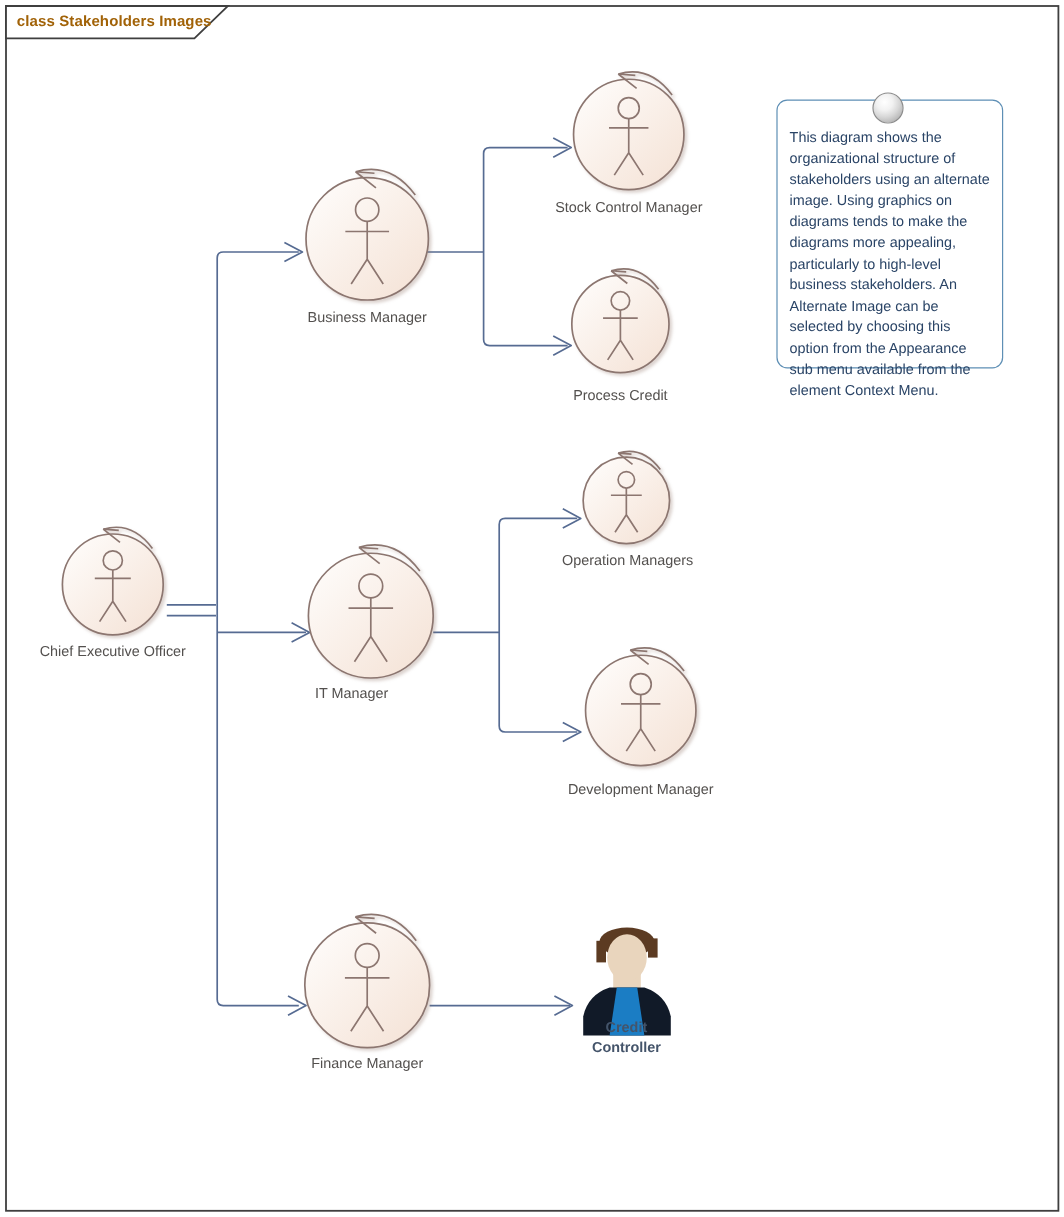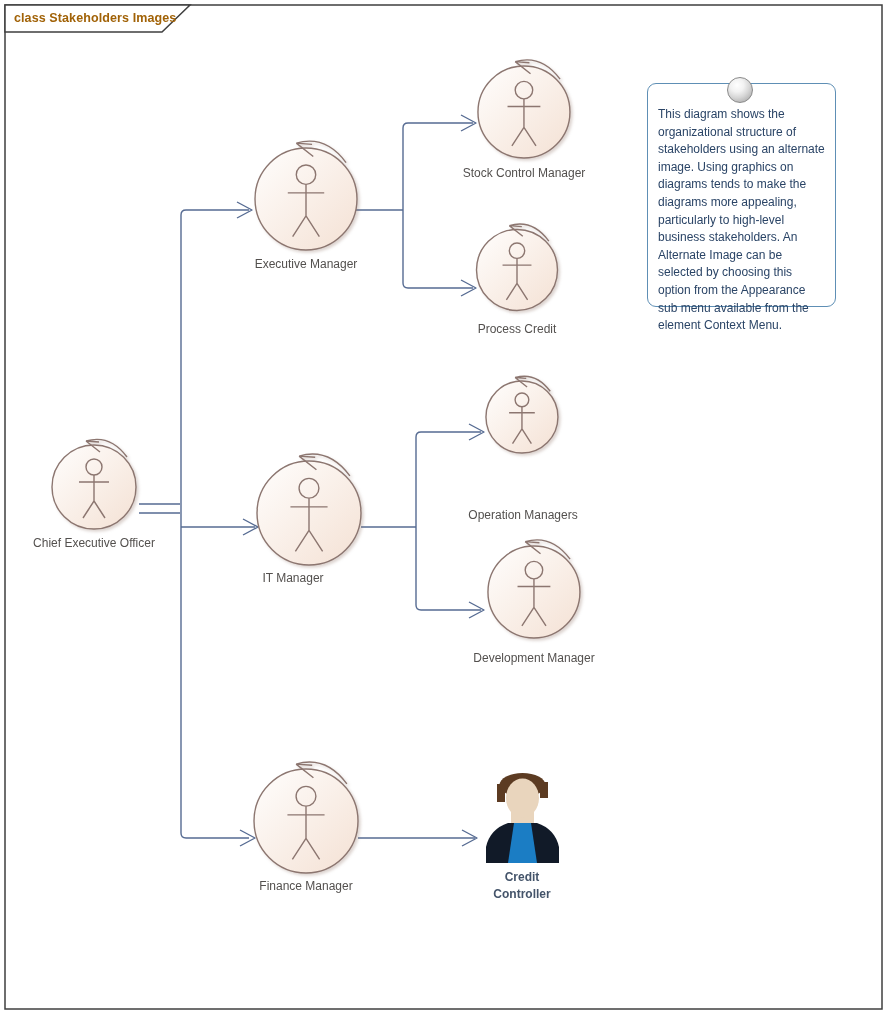--- a/index.html
+++ b/index.html
@@ -110,25 +110,25 @@
     </g>
   </g>
 
   <rect class="frame-stroke" x="5" y="5" width="877" height="1004"></rect>
   <path class="tab-shape" d="M5,5 H190 L162,32 H5 Z"></path>
 </svg>
 
 <div class="frame-title">class Stakeholders Images</div>
 
 <div class="lbl" style="left:94px;top:536px;">Chief Executive Officer</div>
-<div class="lbl" style="left:306px;top:257px;">Executive Manager</div>
+<div class="lbl" style="left:306px;top:257px;">Business Manager</div>
 <div class="lbl" style="left:524px;top:166px;">Stock Control Manager</div>
 <div class="lbl" style="left:517px;top:322px;">Process Credit</div>
 <div class="lbl" style="left:293px;top:571px;">IT Manager</div>
-<div class="lbl" style="left:523px;top:460px;margin-top:48px;">Operation Managers</div>
+<div class="lbl" style="left:523px;top:460px;">Operation Managers</div>
 <div class="lbl" style="left:534px;top:651px;">Development Manager</div>
 <div class="lbl" style="left:306px;top:879px;">Finance Manager</div>
-<div class="lbl-credit" style="left:522px;top:869px;">Credit Controller</div>
+<div class="lbl-credit" style="left:522px;top:848px;">Credit Controller</div>
 
 <div class="note">
   <div class="note-text">This diagram shows the organizational structure of stakeholders using an alternate image. Using graphics on diagrams tends to make the diagrams more appealing, particularly to high-level business stakeholders. An Alternate Image can be selected by choosing this option from the Appearance sub menu available from the element Context Menu.</div>
 </div>
 <div class="note-pin"></div>
 
 </body></html>

